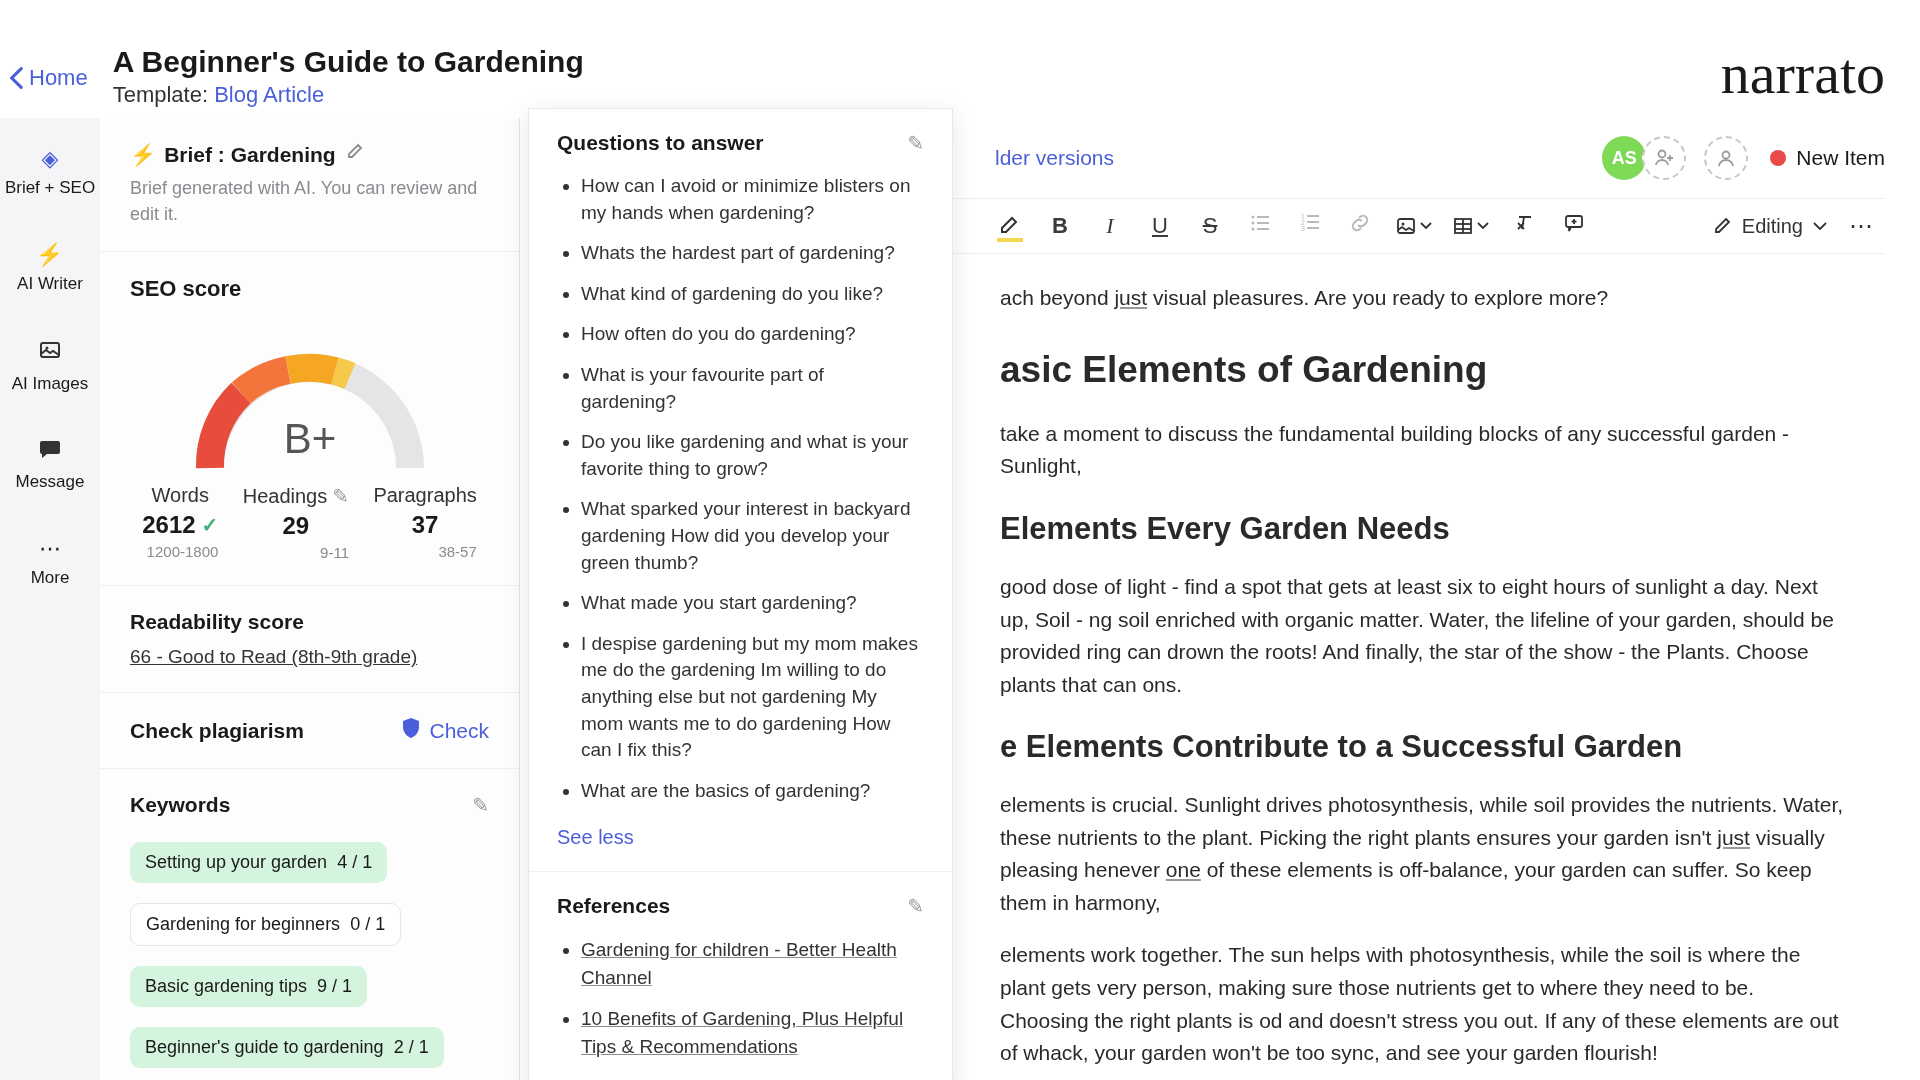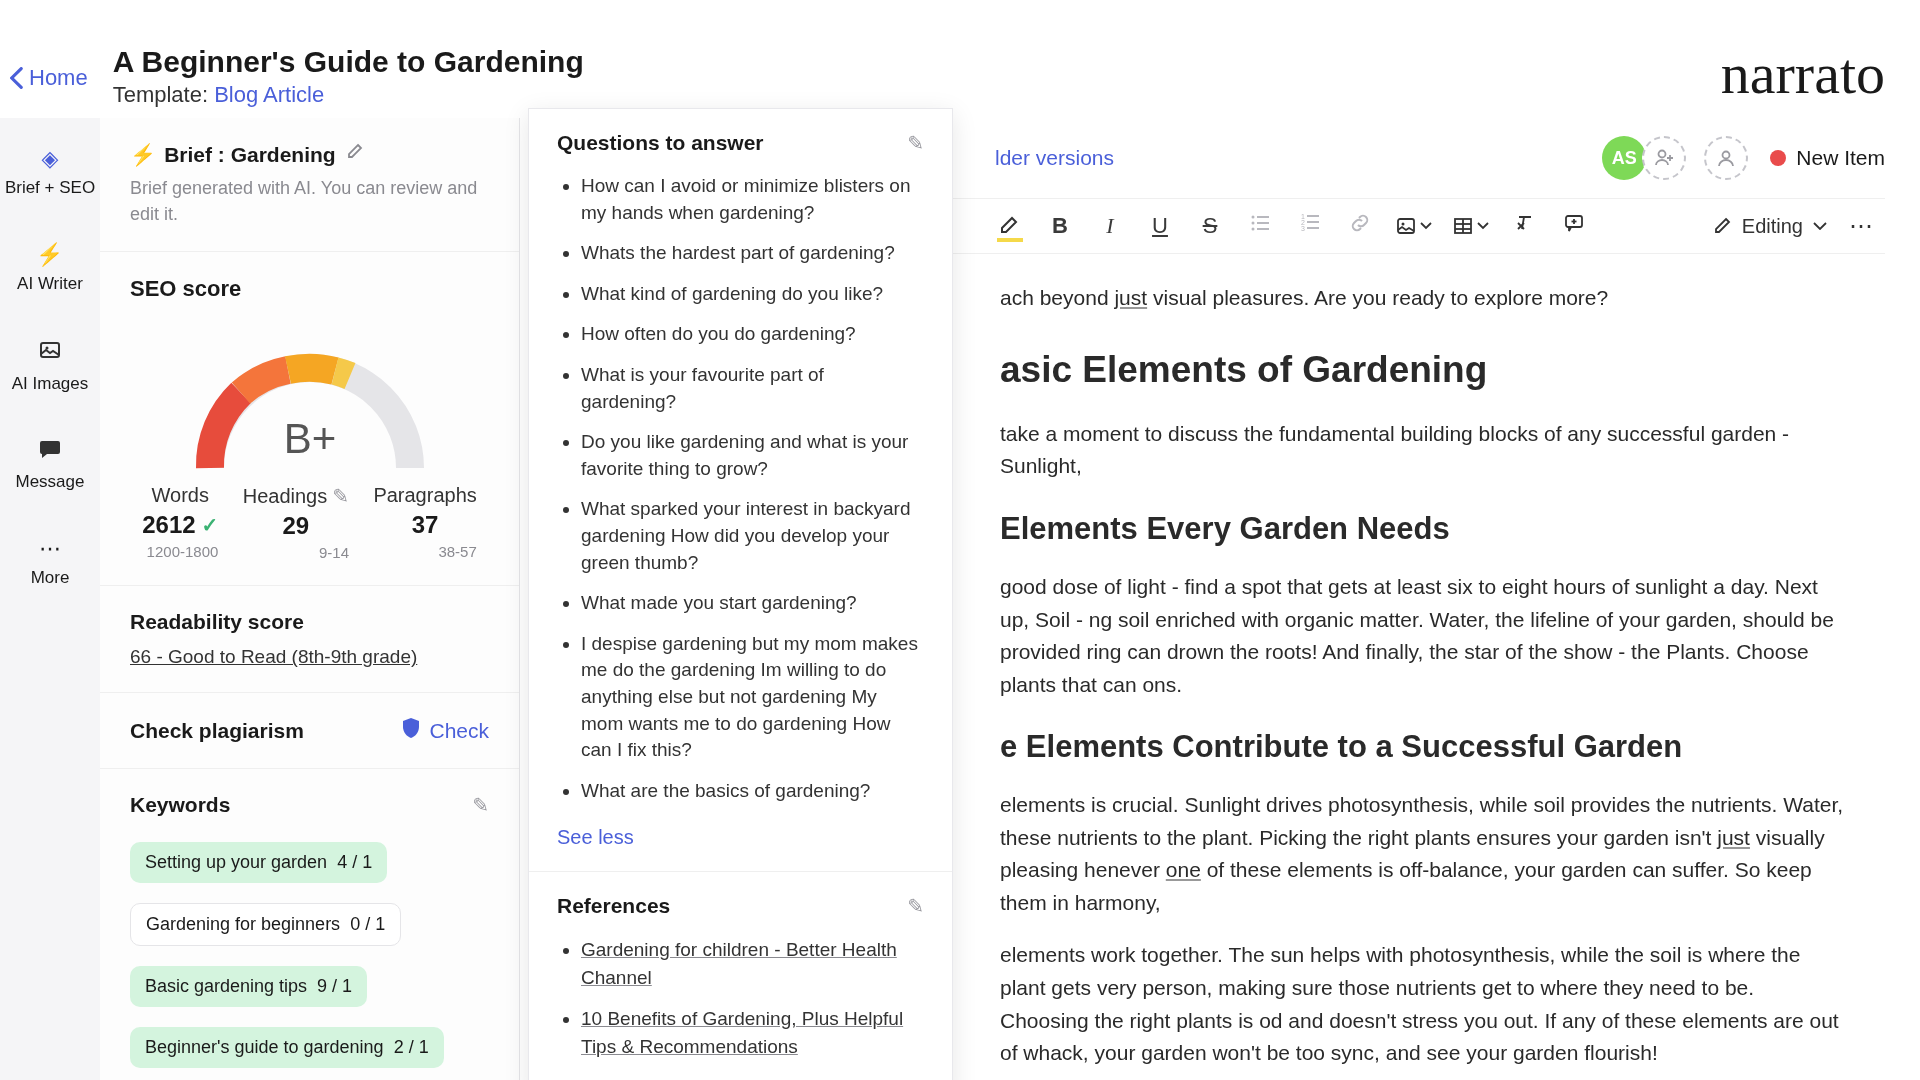--- a/index.html
+++ b/index.html
@@ -189,21 +189,21 @@
                 <span class="check-green">✓</span>
               </div>
             <div class="metric-range">1200-1800</div>
           </div>
           <div class="metric">
             <div class="metric-label">
                 <span>Headings</span> 
                 <span class="pencil-icon">✎</span>
               </div>
             <div class="metric-value">29</div>
-            <div class="metric-range">9-14</div>
+            <div class="metric-range">9-11</div>
           </div>
           <div class="metric">
             <div class="metric-label">Paragraphs</div>
             <div class="metric-value">37</div>
             <div class="metric-range">38-57</div>
           </div>
         </div>
       </div>
     </div>
 

